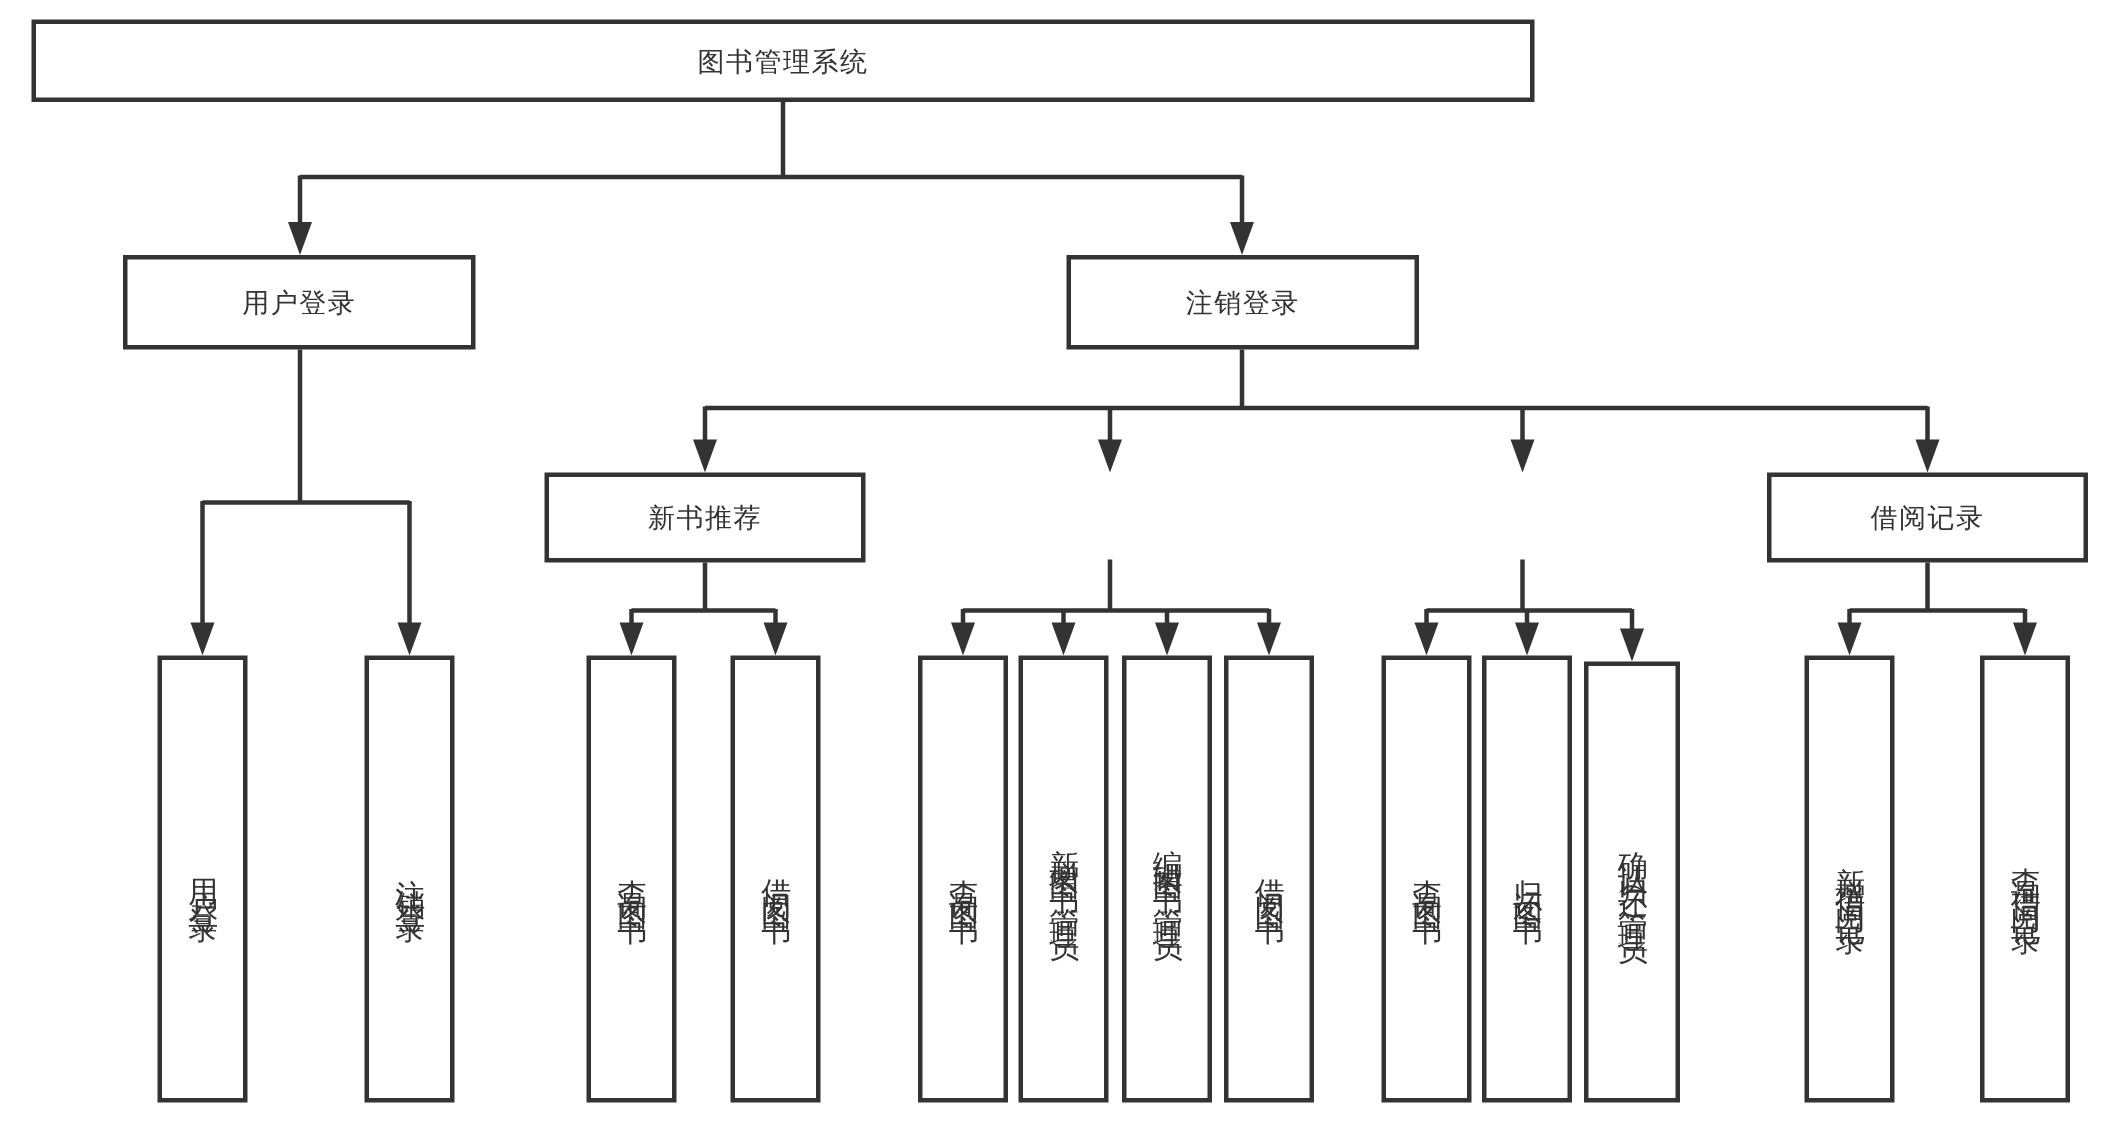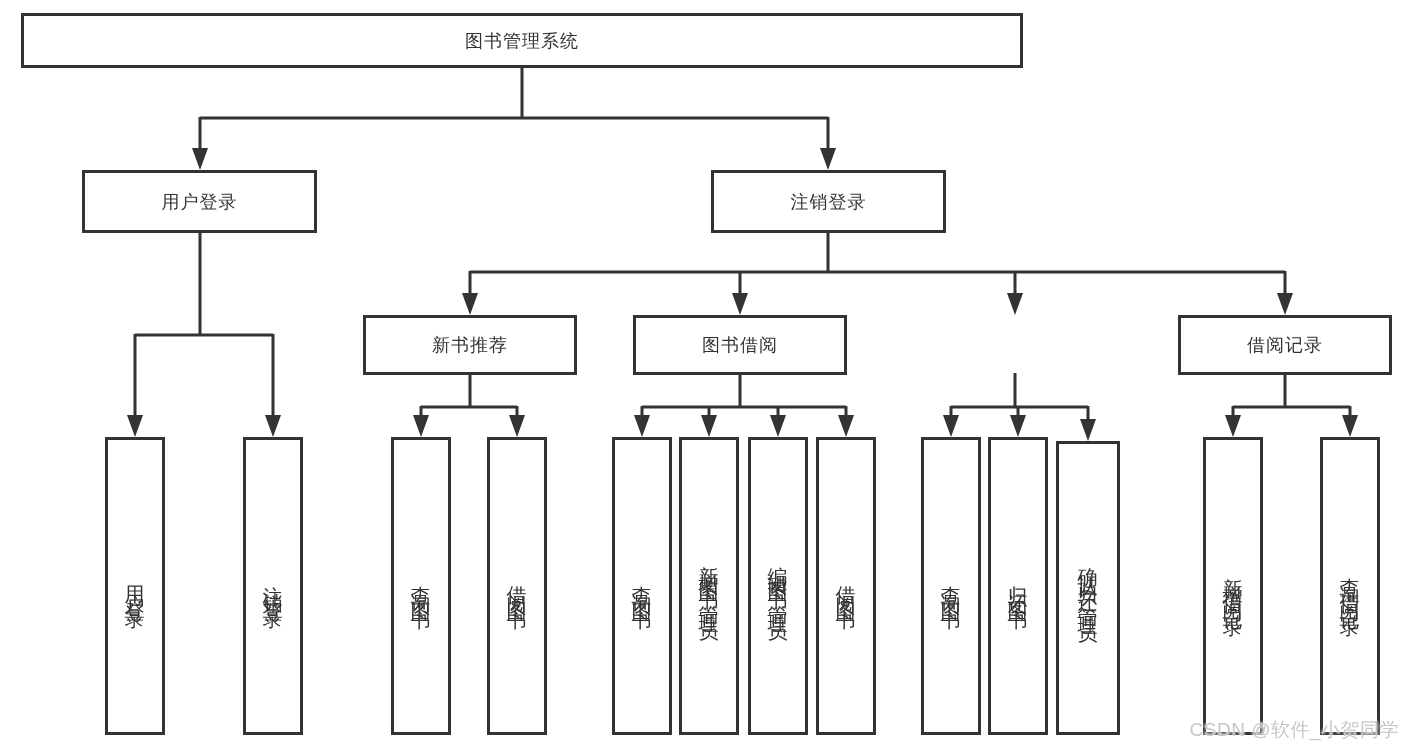--- a/index.html
+++ b/index.html
@@ -106,23 +106,20 @@
   <div class="box h-box" style="left:82px;top:170px;width:235px;height:63px;">
     <span>用户登录</span>
   </div>
   <div class="box h-box" style="left:711px;top:170px;width:235px;height:63px;">
     <span>注销登录</span>
   </div>
 
   <div class="box h-box" style="left:363px;top:315px;width:214px;height:60px;">
     <span>新书推荐</span>
   </div>
-  <div class="box h-box" style="left:633px;top:315px;width:214px;height:60px;">
-    <span>图书借阅</span>
-  </div>
   <div class="box h-box" style="left:1178px;top:315px;width:214px;height:60px;">
     <span>借阅记录</span>
   </div>
 
   <div class="box v-box" style="left:105px;top:437px;width:60px;height:298px;">
     <span>用户登录</span>
   </div>
   <div class="box v-box" style="left:243px;top:437px;width:60px;height:298px;">
     <span>注销登录</span>
   </div>
@@ -157,15 +154,14 @@
     <span>确认归还（管理员）</span>
   </div>
 
   <div class="box v-box" style="left:1203px;top:437px;width:60px;height:298px;">
     <span>新增借阅记录</span>
   </div>
   <div class="box v-box" style="left:1320px;top:437px;width:60px;height:298px;">
     <span>查询借阅记录</span>
   </div>
 
-  <div class="watermark">CSDN @软件_小贺同学</div>
 
 </div>
 
 </body></html>

